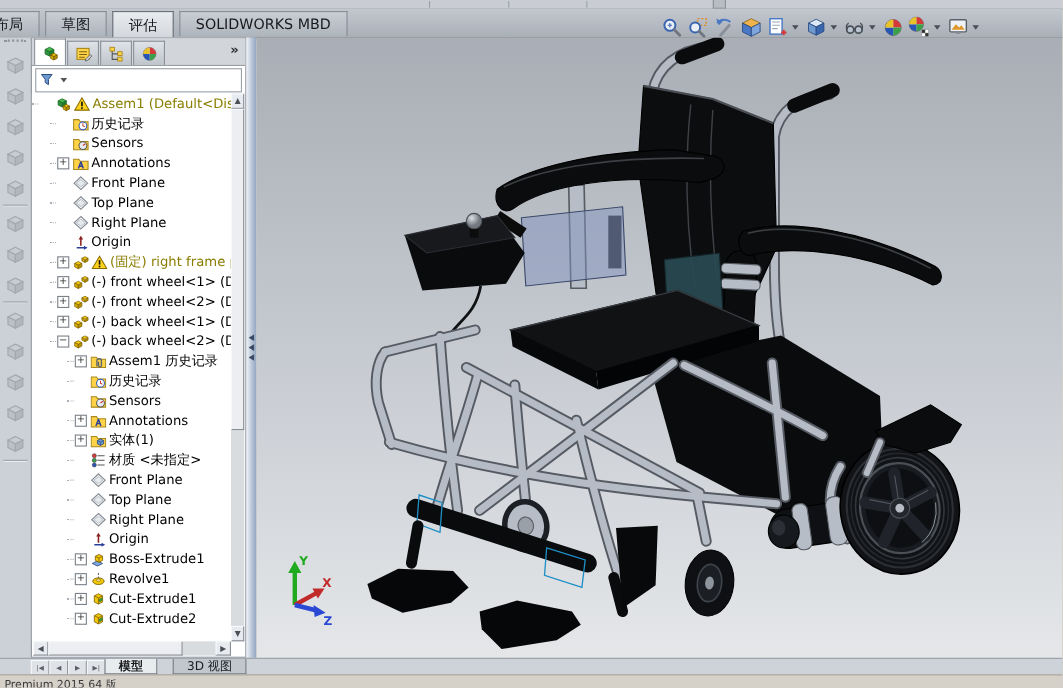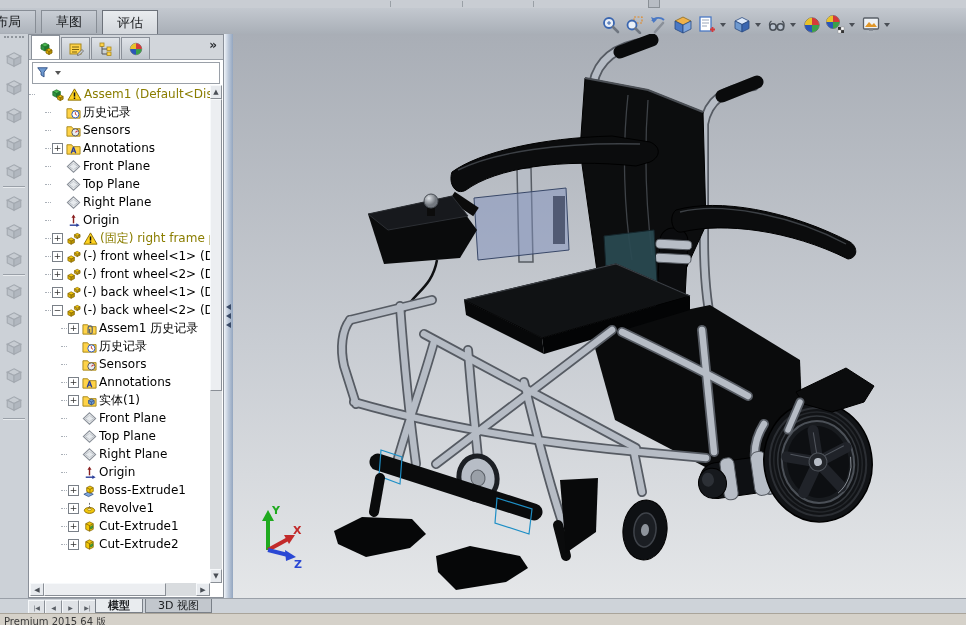--- a/index.html
+++ b/index.html
@@ -55,21 +55,21 @@
   
   .splitter{position:absolute;left:224px;top:34px;width:9px;height:564px;background:linear-gradient(90deg,#f0f4f9,#bcc8d9,#93a6c0);display:flex;flex-direction:column;align-items:center;justify-content:center;gap:3px;}
   .splitter .arr{width:0;height:0;border-top:3.5px solid transparent;border-bottom:3.5px solid transparent;border-right:5px solid #3a4a66;}
   
   .viewport{position:absolute;left:233px;top:34px;width:733px;height:568px;overflow:hidden;border-bottom:1px solid #6a6f75;}
   .viewport svg{display:block;}
   
   .bottom-strip{position:absolute;left:0;top:598px;width:966px;height:15px;background:#ced3d9;border-top:1px solid #9aa0a8;}
   .doc-nav{position:absolute;left:28px;top:1px;display:flex;}
   .nav-btn{width:15px;height:12px;background:#dfe2e6;border:1px solid;border-color:#f5f7f9 #8a8f96 #8a8f96 #f5f7f9;font-size:6px;color:#5a5f66;display:flex;align-items:center;justify-content:center;}
-  .doc-tabs{position:absolute;left:95px;top:0;display:flex;gap:2px;}
+  .doc-tabs{position:absolute;left:95px;top:0;display:flex;gap:14px;}
   .dtab{height:13px;padding:0 12px;font-size:11px;display:flex;align-items:center;background:#c2c7cd;border:1px solid #7a8088;border-top:none;color:#1a1c1f;}
   .dtab.active{background:#e9ecef;font-weight:bold;}
   .status-bar{position:absolute;left:0;top:613px;width:966px;height:12px;background:#d5d1c9;border-top:1px solid #a9a49a;font-size:10px;color:#3a3a3a;overflow:hidden;}
   .status-bar span{position:absolute;left:4px;top:1px;white-space:nowrap;}
 </style>
 </head>
 <body>
 
 <svg width="0" height="0" style="position:absolute">
   <defs>
@@ -247,20 +247,21 @@
   <div class="vtick" style="left:462px"></div>
   <div class="vtick" style="left:533px"></div>
   <div class="mini-glyph"></div>
 </div>
 
 <div class="tab-bar">
   <div class="ribbon-tabs">
     <div class="rtab">布局</div>
     <div class="rtab">草图</div>
     <div class="rtab active">评估</div>
+    <div class="rtab">SOLIDWORKS MBD</div>
   </div>
 </div>
 
 <div class="headsup">
     <div class="hu-btn">
       <svg>
         <use href="#s-zoomfit"></use>
       </svg>
     </div>
     <div class="hu-btn">
@@ -636,20 +637,32 @@
     <span class="indent" style="width: 32px;"></span>
     <span class="stub"></span>
     <span class="expand">+</span>
     <span class="t-ic">
           <svg>
             <use href="#s-bodies"></use>
           </svg>
         </span>
 
     <span class="label">实体(1)</span>
+  </div>
+      <div class="trow">
+    <span class="indent" style="width: 32px;"></span>
+    <span class="stub"></span>
+    <span class="expand hidden"></span>
+    <span class="t-ic">
+          <svg>
+            <use href="#s-mat"></use>
+          </svg>
+        </span>
+
+    <span class="label">材质 &lt;未指定&gt;</span>
   </div>
       <div class="trow">
     <span class="indent" style="width: 32px;"></span>
     <span class="stub"></span>
     <span class="expand hidden"></span>
     <span class="t-ic">
           <svg>
             <use href="#s-plane"></use>
           </svg>
         </span>

